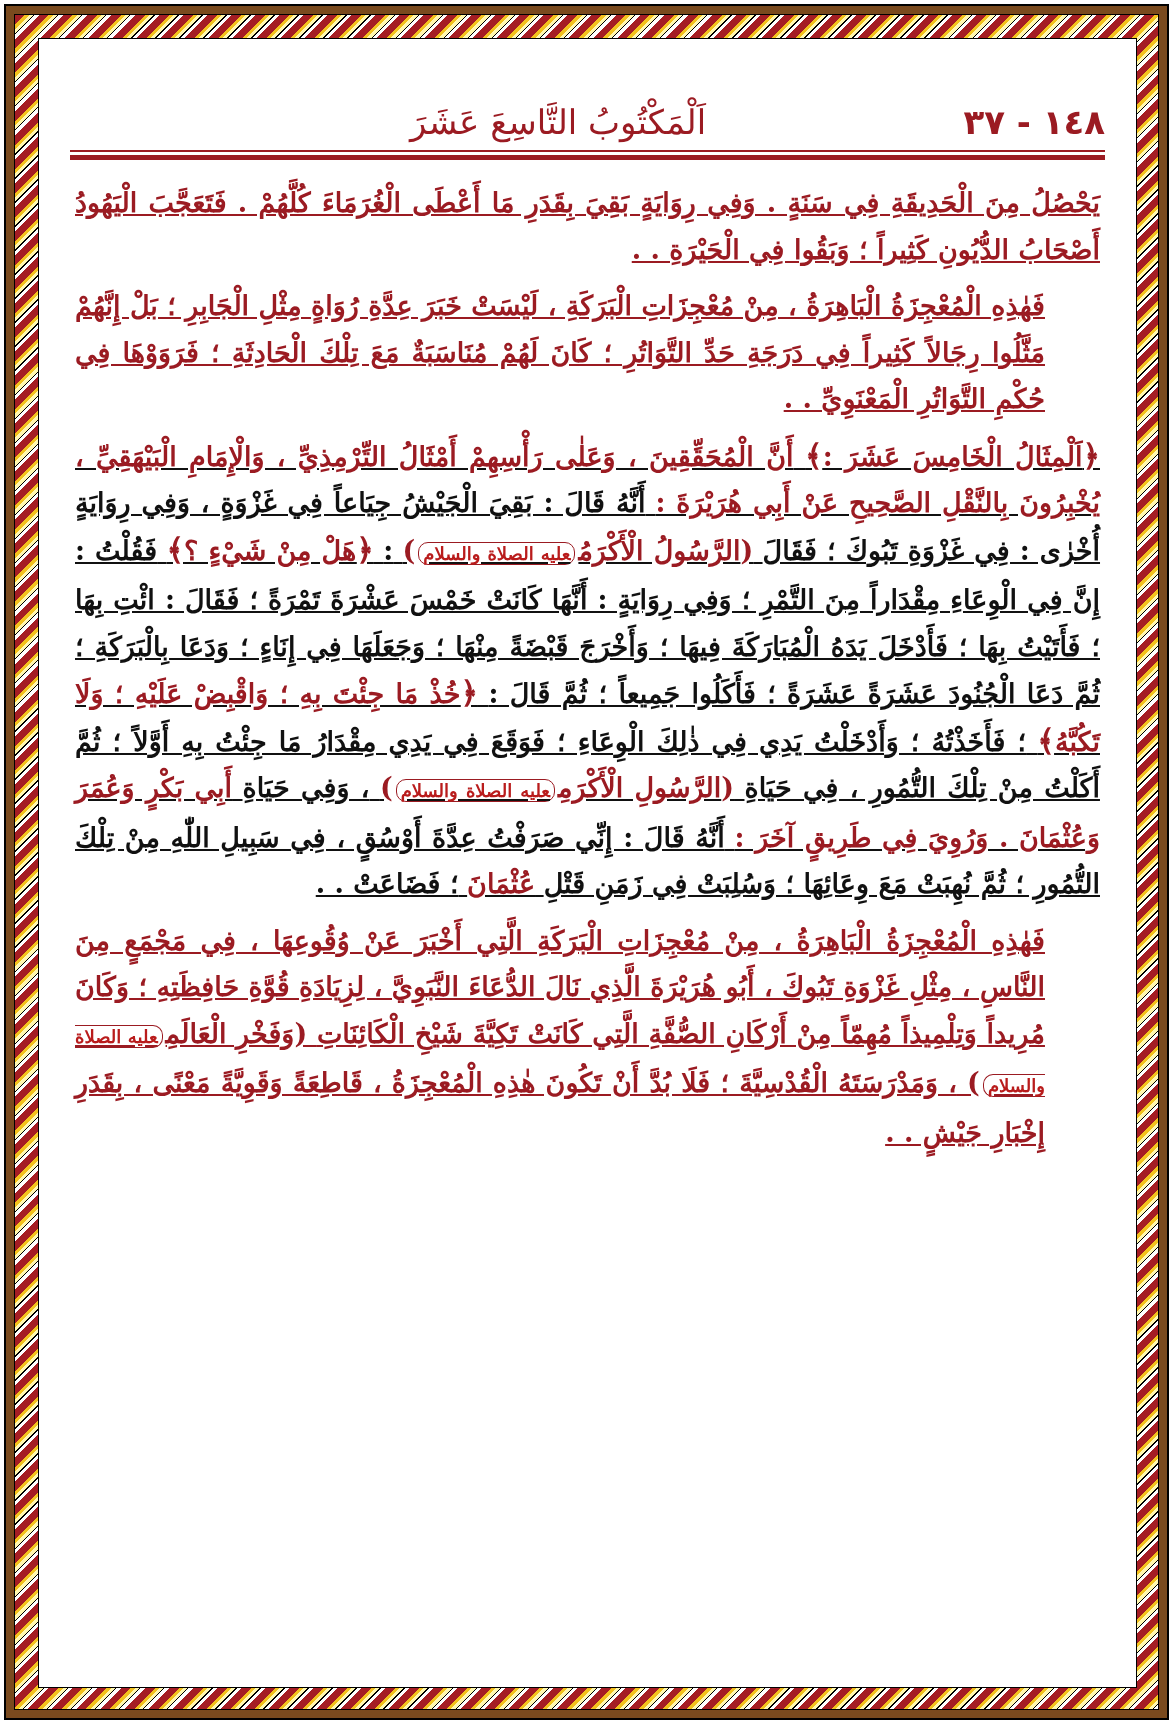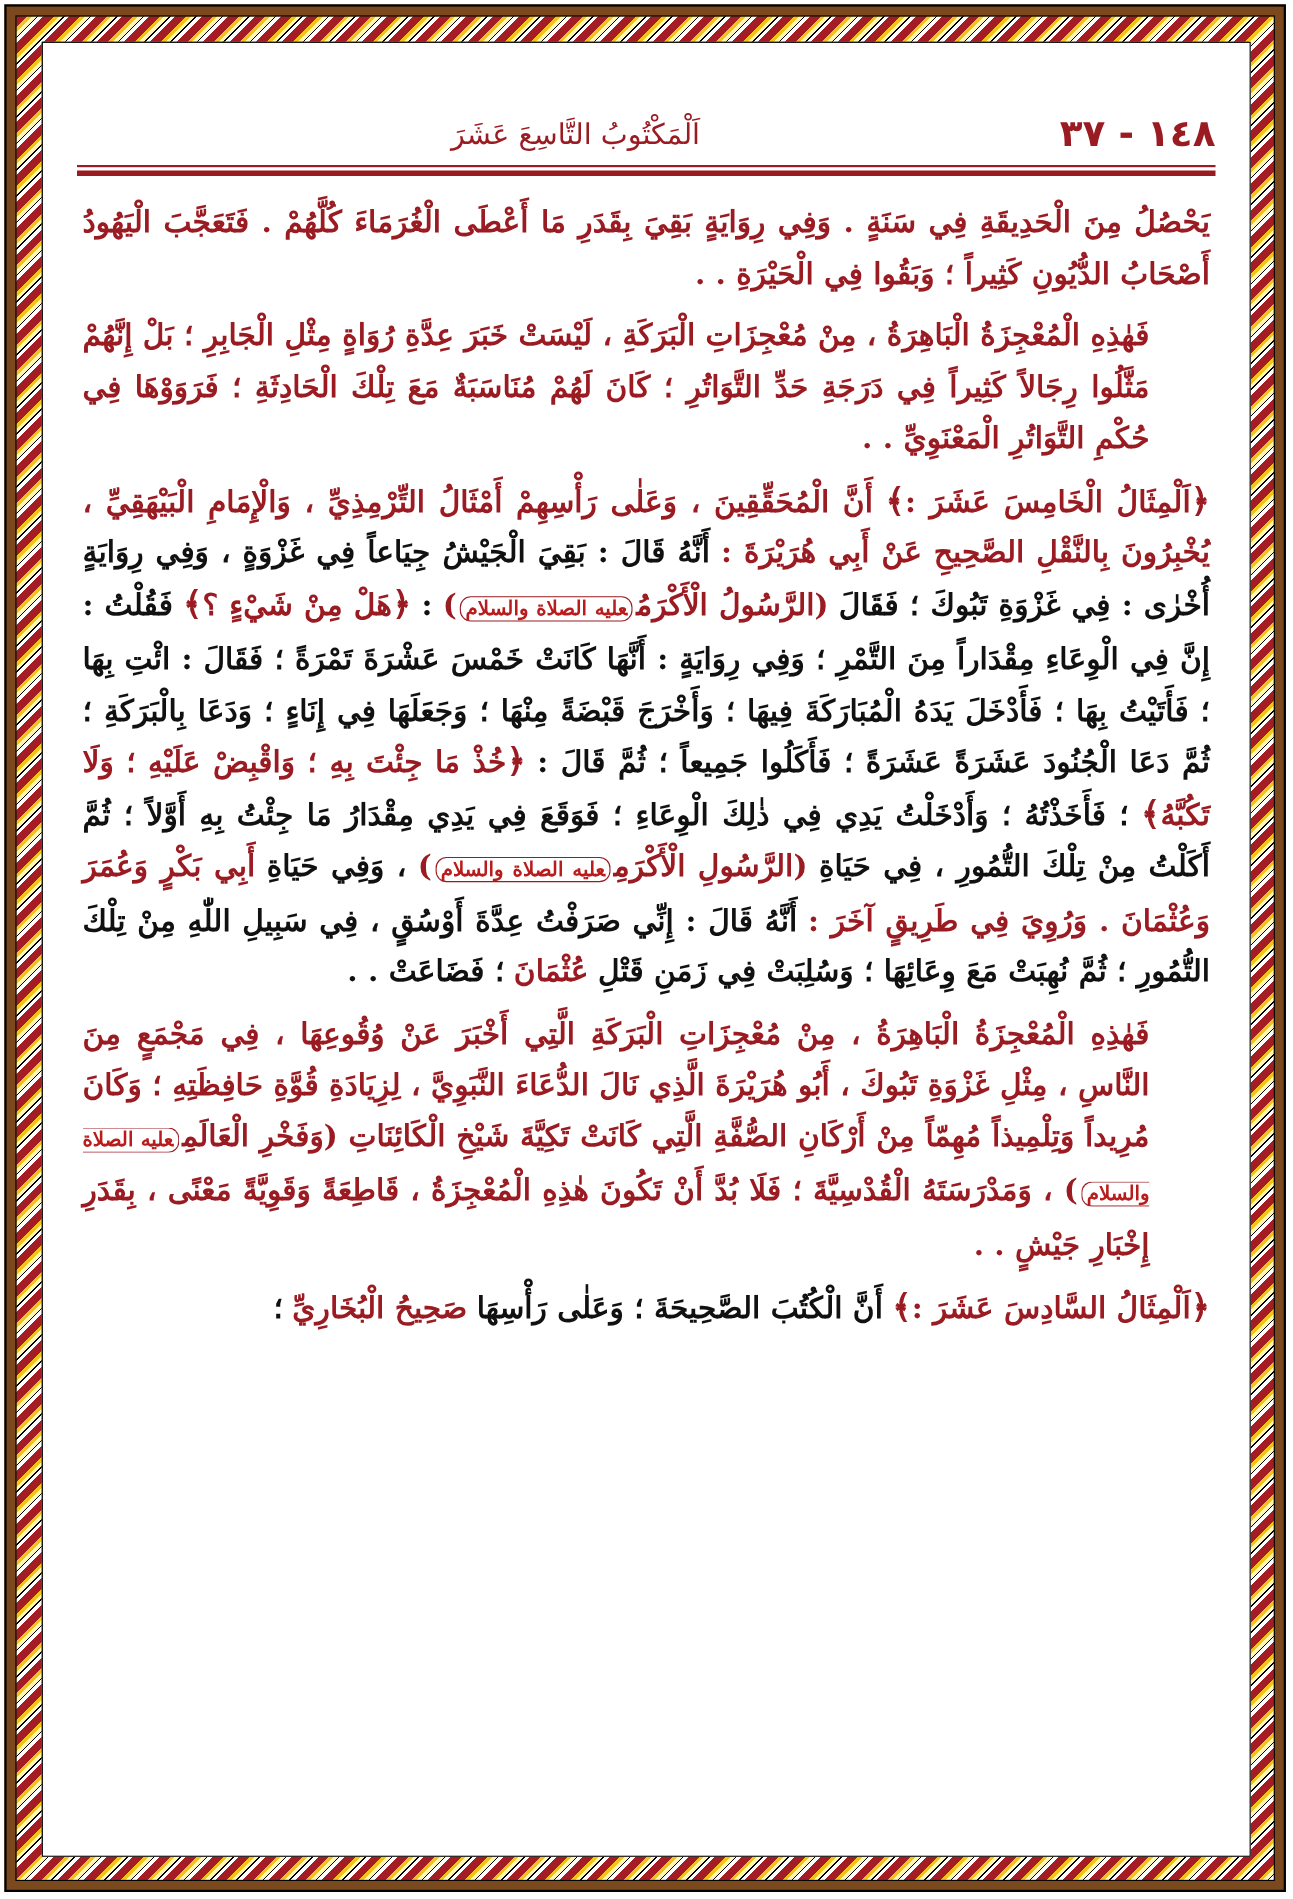--- a/index.html
+++ b/index.html
@@ -11,26 +11,26 @@
            background:
              repeating-linear-gradient(135deg, #a51d24 0 7px, #f3c21d 7px 10px, #fff7b0 10px 13px, #000 13px 14px, #fff 14px 17px);
            border: 1px solid #000; }
   .frame-inner { position: absolute; left: 32px; top: 32px; right: 32px; bottom: 32px;
                  background: #7a4a1e; border: 1px solid #000; }
   .page { position: absolute; left: 38px; top: 38px; right: 38px; bottom: 38px;
           background: #fff; border: 1px solid #000; }
   .header { position: absolute; left: 70px; right: 70px; top: 92px; height: 60px;
             display: flex; justify-content: space-between; align-items: center; direction: rtl; color: #9b1b22; }
   .page-num { font-size: 34px; font-weight: bold; font-family: "DejaVu Sans", sans-serif; letter-spacing: 2px; }
-  .chapter-title { font-size: 26px; margin-left: 340px; }
+  .chapter-title { font-size: 34px; margin-left: 340px; }
   .rule { position: absolute; left: 70px; right: 70px; height: 2px; background: #9b1b22; }
   .rule.thick { height: 5px; }
   .content { position: absolute; left: 75px; right: 75px; top: 180px; direction: rtl; text-align: justify;
              font-size: 27px; line-height: 46.5px; color: #111; }
-  .content p { margin: 0 0 10px 0; }
+  .content p { margin: 0 0 10px 0; text-decoration: underline; }
   .red { color: #9b1b22; font-weight: bold; }
   .black { color: #111; font-weight: bold; }
   .indent { padding-right: 55px; }
   .orn { color: #9b1b22; font-size: 30px; font-weight: bold; }
   .honor { color: #b91c1c; font-size: 18px; border: 1px solid #9b1b22; border-radius: 10px; padding: 0 4px; margin: 0 3px; }
 </style>
 </head>
 <body>
 
 <div class="frame-outer">
@@ -68,19 +68,13 @@
     <span class="red">عُثْمَانَ</span>
     <span class="black">؛ فَضَاعَتْ . .</span>
   </p>
 
   <p class="red indent">
     <span>فَهٰذِهِ الْمُعْجِزَةُ الْبَاهِرَةُ ، مِنْ مُعْجِزَاتِ الْبَرَكَةِ الَّتِي أَخْبَرَ عَنْ وُقُوعِهَا ، فِي مَجْمَعٍ مِنَ النَّاسِ ، مِثْلِ غَزْوَةِ تَبُوكَ ، أَبُو هُرَيْرَةَ الَّذِي نَالَ الدُّعَاءَ النَّبَوِيَّ ، لِزِيَادَةِ قُوَّةِ حَافِظَتِهِ ؛ وَكَانَ مُرِيداً وَتِلْمِيذاً مُهِمّاً مِنْ أَرْكَانِ الصُّفَّةِ الَّتِي كَانَتْ تَكِيَّةَ شَيْخِ الْكَائِنَاتِ</span>
     (<span>وَفَخْرِ الْعَالَمِ</span><span class="honor">عليه الصلاة والسلام</span>)
     <span>، وَمَدْرَسَتَهُ الْقُدْسِيَّةَ ؛ فَلَا بُدَّ أَنْ تَكُونَ هٰذِهِ الْمُعْجِزَةُ ، قَاطِعَةً وَقَوِيَّةً مَعْنًى ، بِقَدَرِ إِخْبَارِ جَيْشٍ . .</span>
   </p>
 
-  <p>
-    <span class="orn">﴿</span><span class="red">اَلْمِثَالُ السَّادِسَ عَشَرَ :</span><span class="orn">﴾</span>
-    <span class="black">أَنَّ الْكُتُبَ الصَّحِيحَةَ ؛ وَعَلٰى رَأْسِهَا</span>
-    <span class="red">صَحِيحُ الْبُخَارِيِّ</span>
-    <span class="black">؛</span>
-  </p>
 </div>
 
 </body></html>

